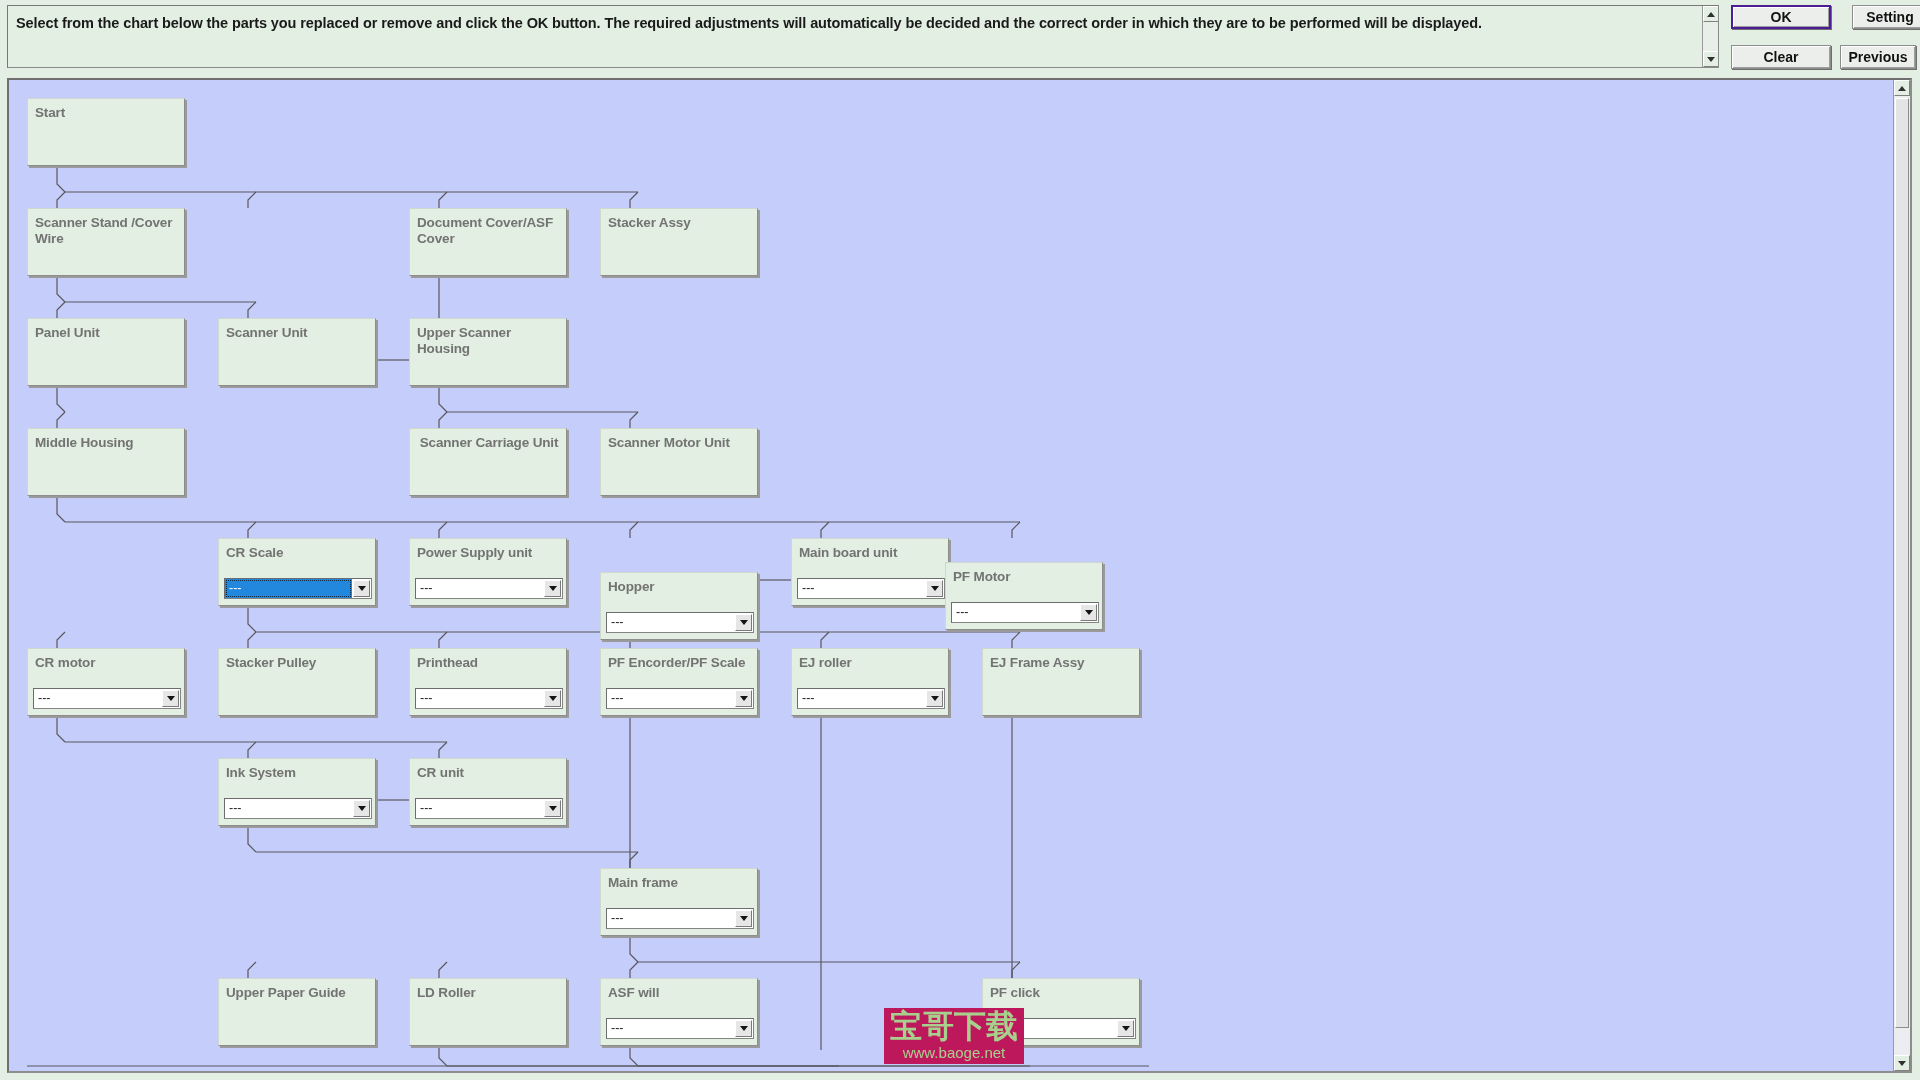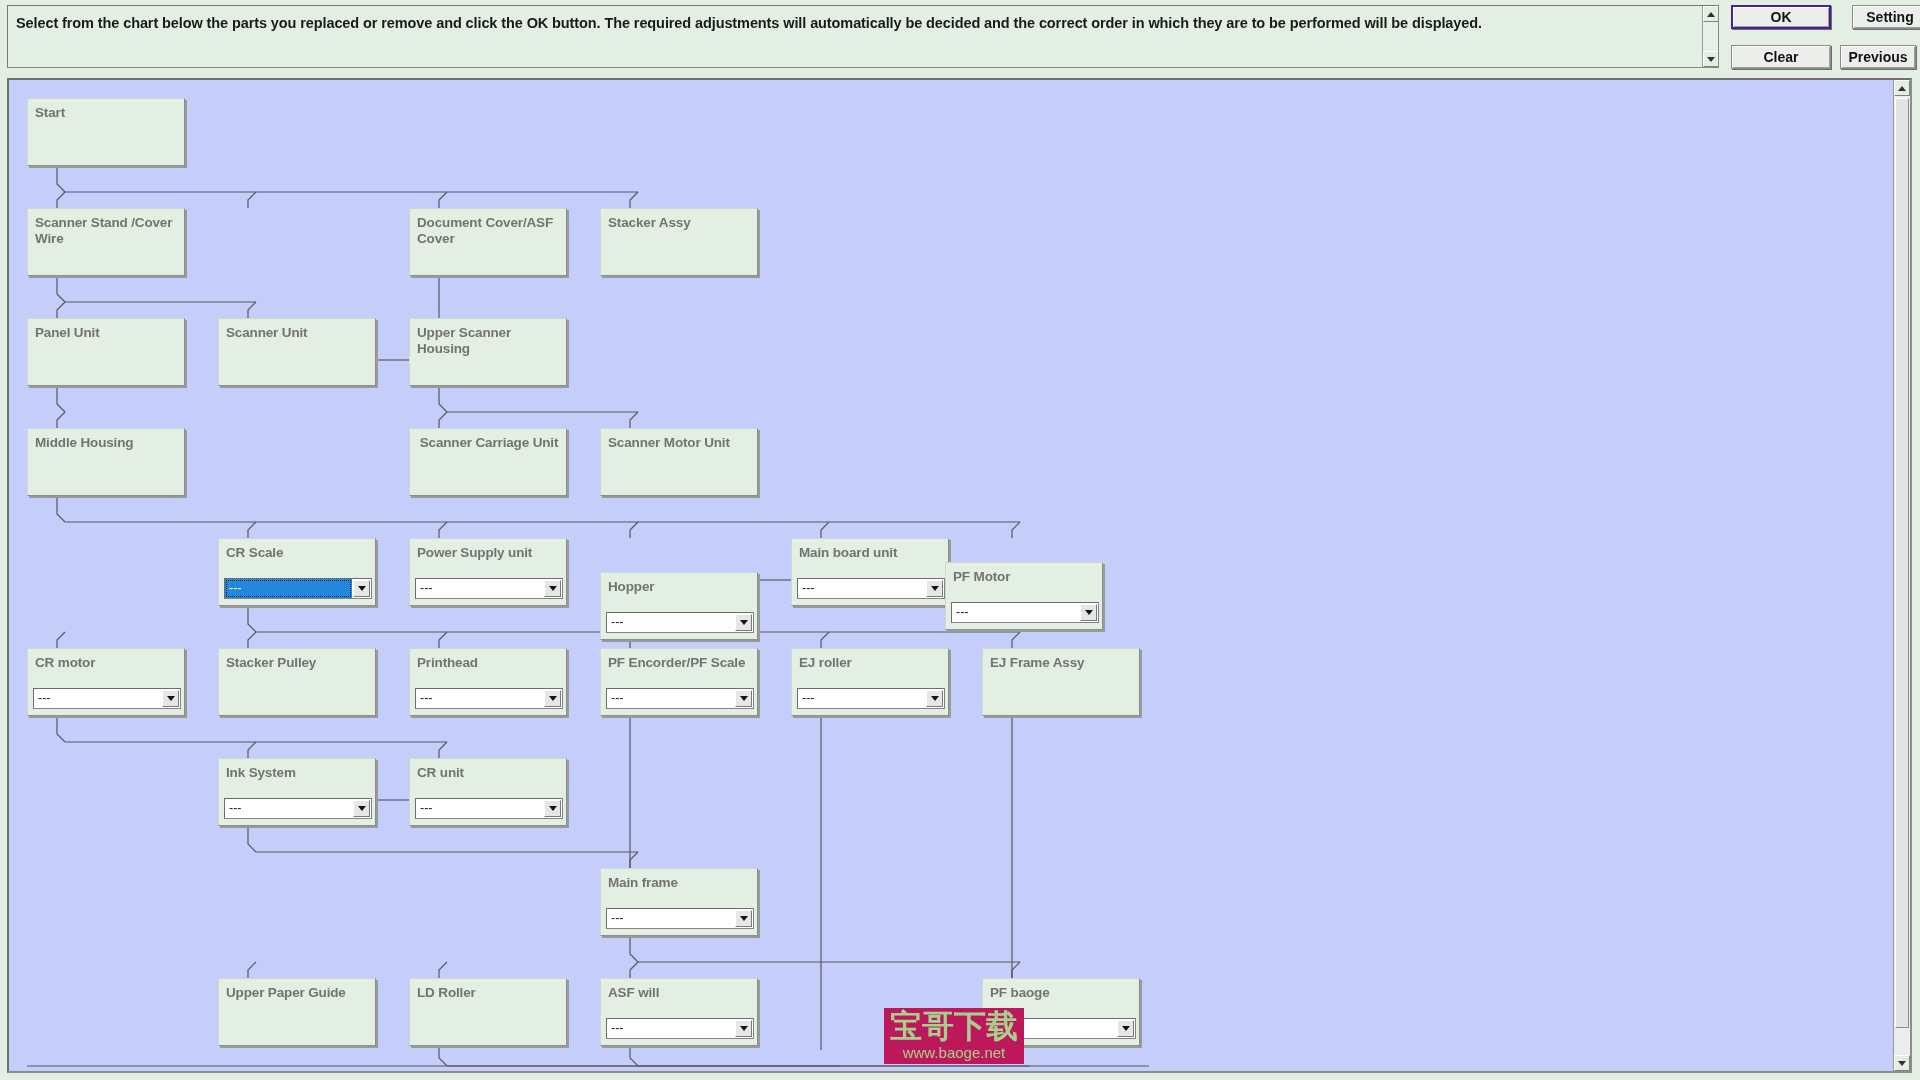--- a/index.html
+++ b/index.html
@@ -475,21 +475,21 @@
         <div class="node" style="left: 591px; top: 898px; width: 158px; height: 68px;">
           <div class="node-label">ASF will</div>
           <div class="combo" style="width: 148px;">
             <div class="combo-value">---</div>
             <div class="combo-arrow">
               <span class="tri"></span>
             </div>
           </div>
         </div>
         <div class="node" style="left: 973px; top: 898px; width: 158px; height: 68px;">
-          <div class="node-label">PF baoge</div>
+          <div class="node-label">PF click</div>
           <div class="combo" style="width: 148px;">
             <div class="combo-value">---</div>
             <div class="combo-arrow">
               <span class="tri"></span>
             </div>
           </div>
         </div>
       </div>
 
     <div id="chart-scrollbar">

